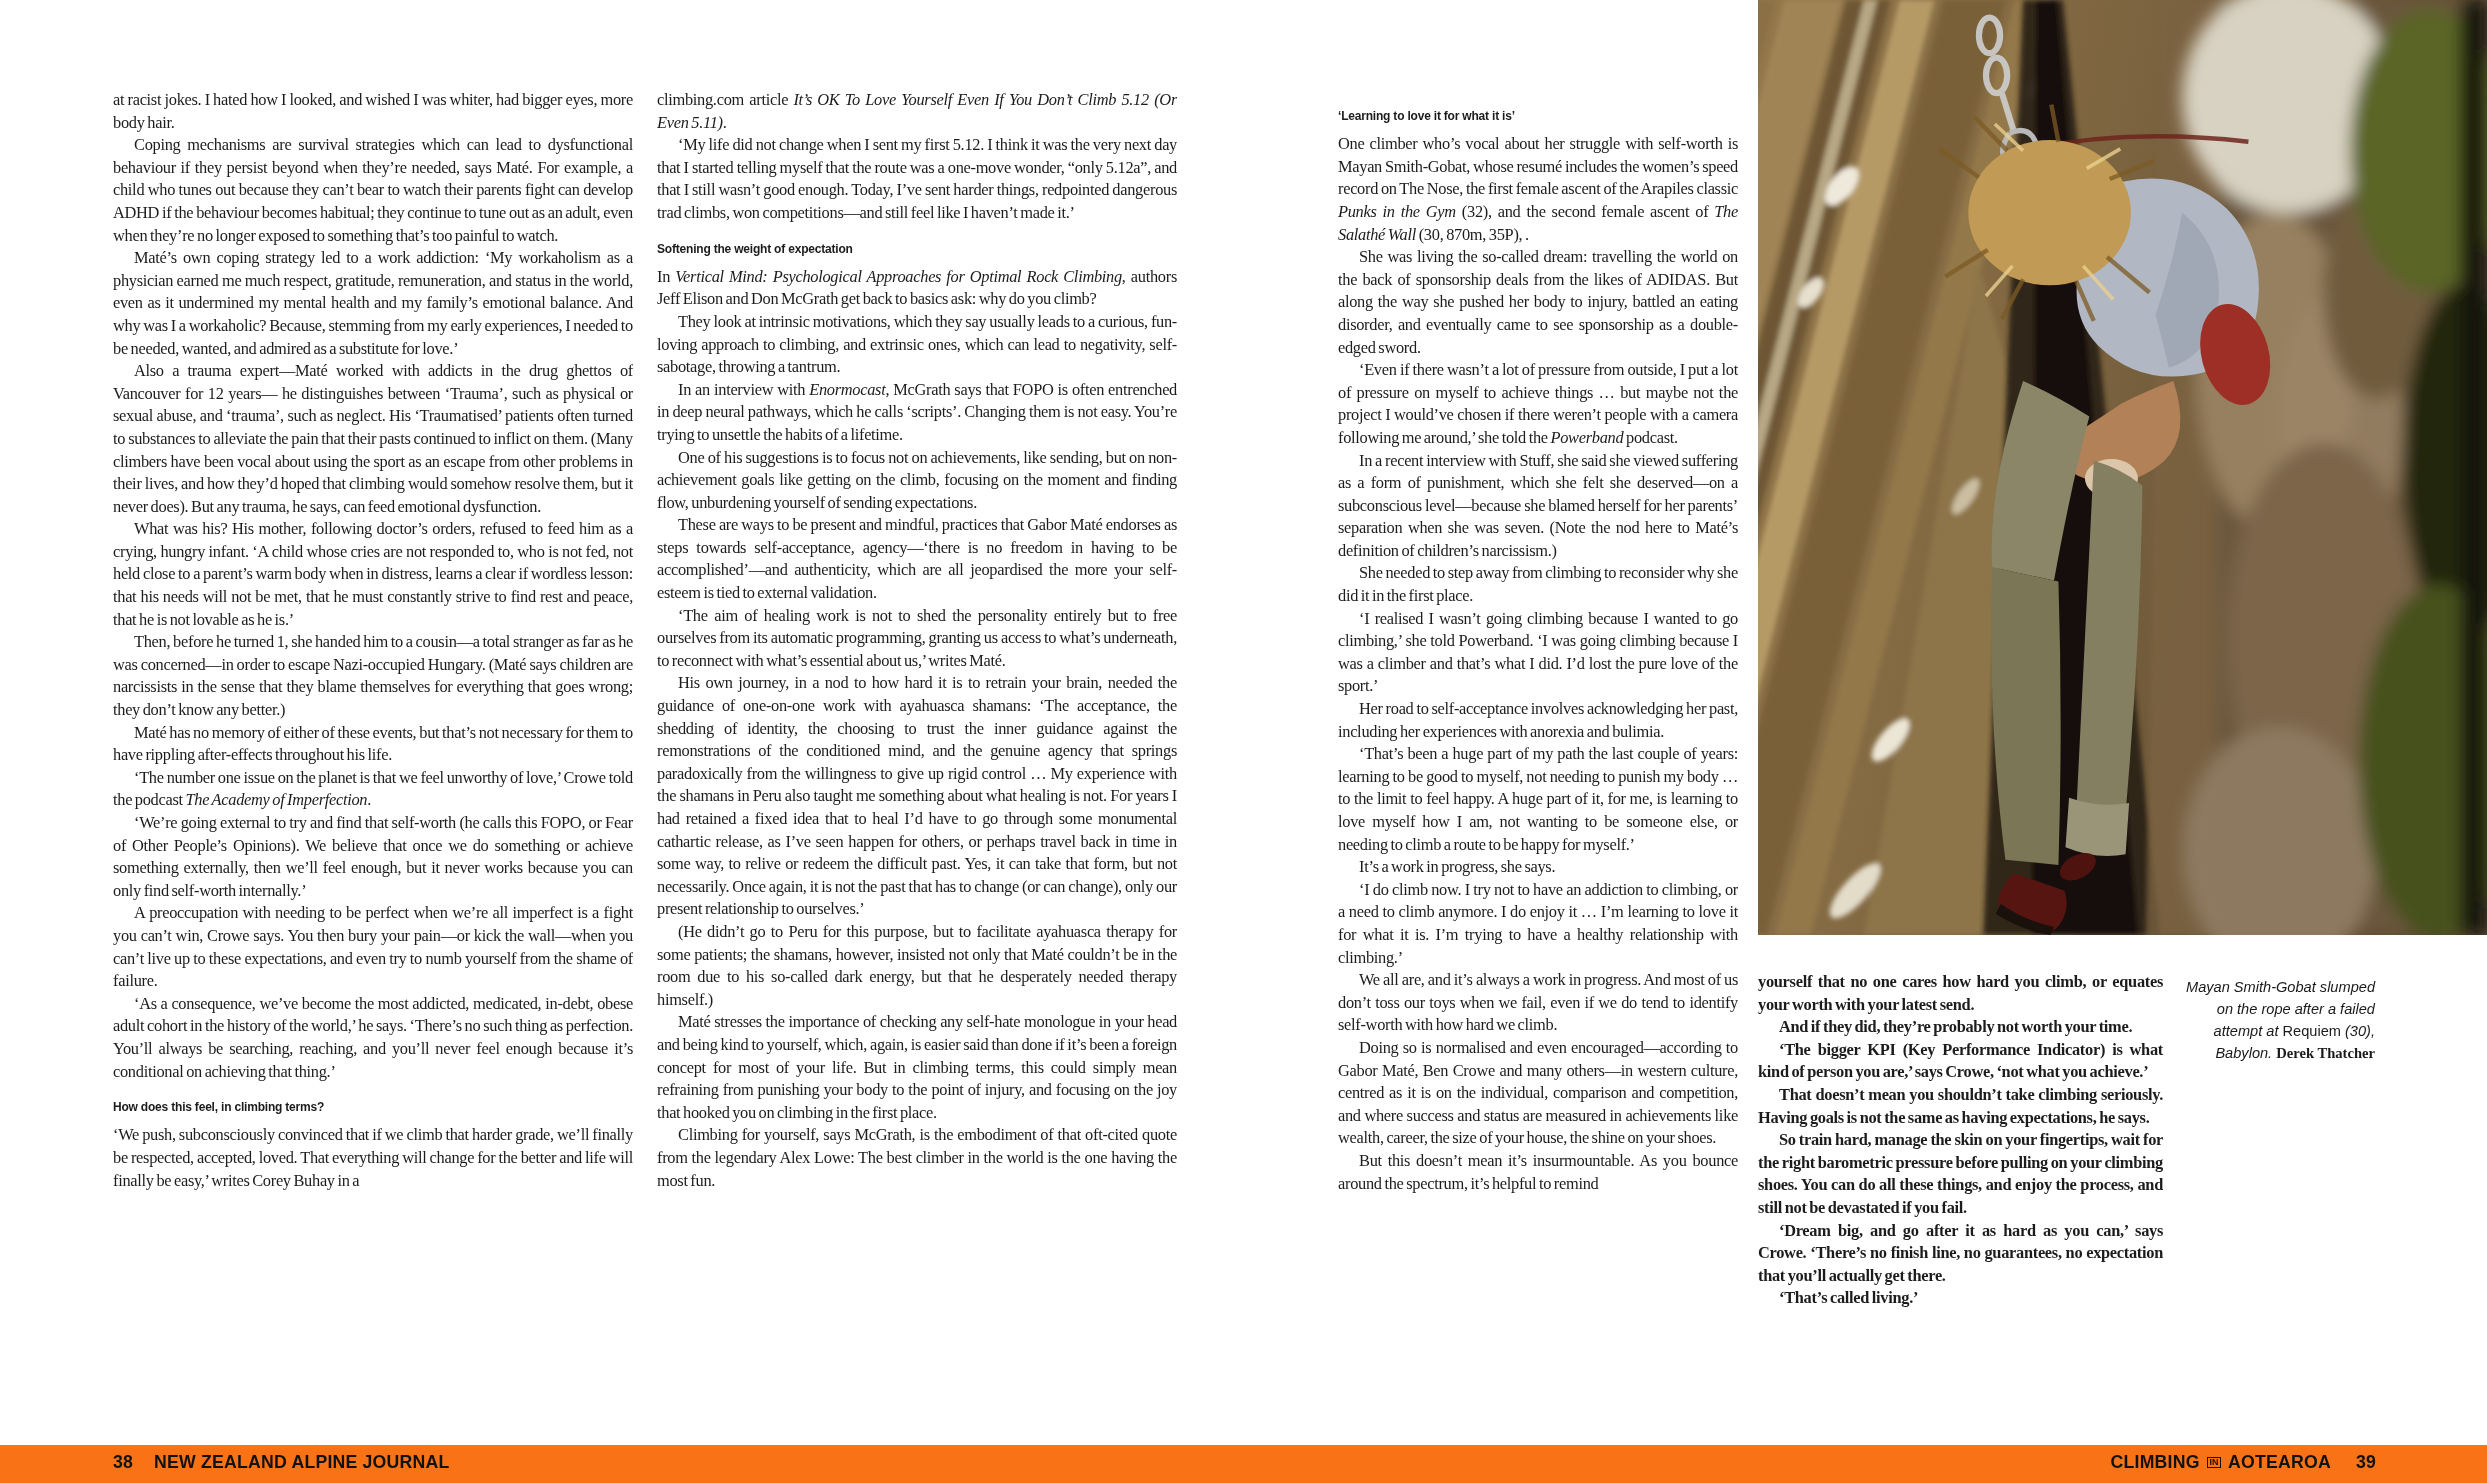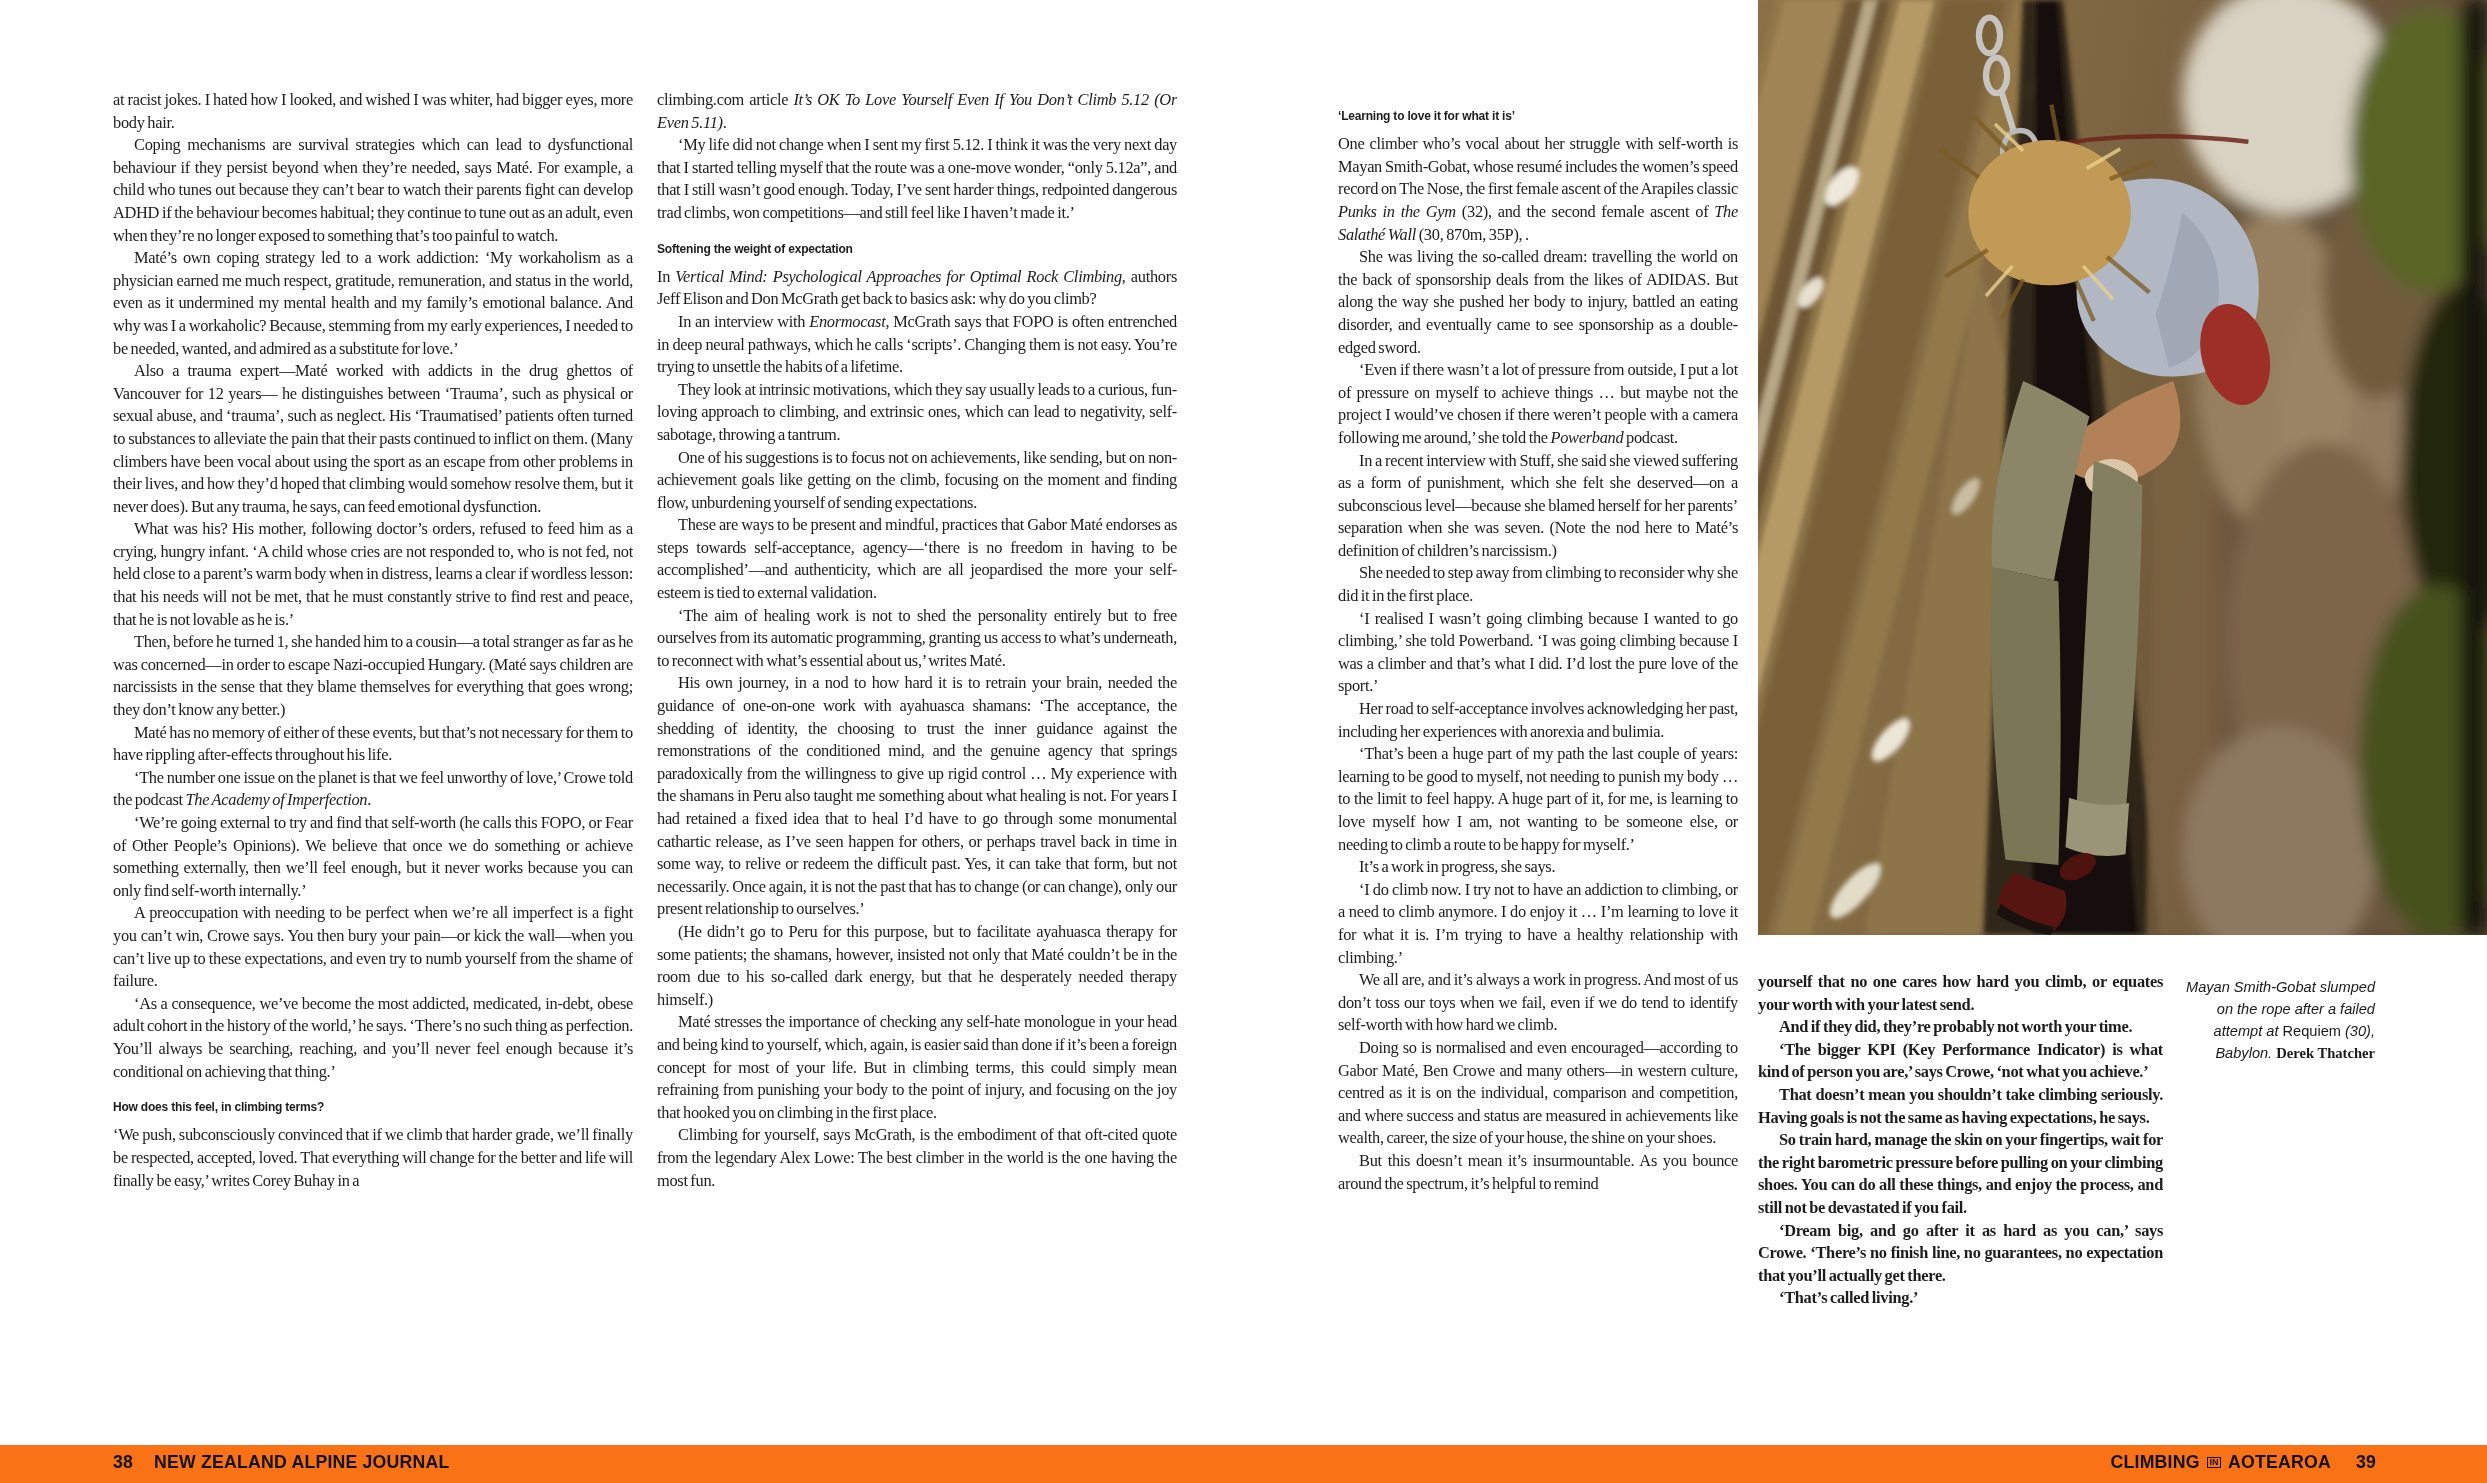--- a/index.html
+++ b/index.html
@@ -51,22 +51,22 @@
       <p class="ind"><span>A preoccupation with needing to be perfect when we’re all imperfect is a fight you can’t win, Crowe says. You then bury your pain—or kick the wall—when you can’t live up to these expectations, and even try to numb yourself from the shame of failure.</span></p>
       <p class="ind"><span>‘As a consequence, we’ve become the most addicted, medicated, in-debt, obese adult cohort in the history of the world,’ he says. ‘There’s no such thing as perfection. You’ll always be searching, reaching, and you’ll never feel enough because it’s conditional on achieving that thing.’</span></p>
       <h3><span>How does this feel, in climbing terms?</span></h3>
       <p><span>‘We push, subconsciously convinced that if we climb that harder grade, we’ll finally be respected, accepted, loved. That everything will change for the better and life will finally be easy,’ writes Corey Buhay in a</span></p>
     </div>
   <div id="col2" class="col">
       <p><span>climbing.com article </span><span class="alt">It’s OK To Love Yourself Even If You Don’t Climb 5.12 (Or Even 5.11)</span><span>.</span></p>
       <p class="ind"><span>‘My life did not change when I sent my first 5.12. I think it was the very next day that I started telling myself that the route was a one-move wonder, “only 5.12a”, and that I still wasn’t good enough. Today, I’ve sent harder things, redpointed dangerous trad climbs, won competitions—and still feel like I haven’t made it.’</span></p>
       <h3><span>Softening the weight of expectation</span></h3>
       <p><span>In </span><span class="alt">Vertical Mind: Psychological Approaches for Optimal Rock Climbing</span><span>, authors Jeff Elison and Don McGrath get back to basics ask: why do you climb?</span></p>
+      <p class="ind"><span>They look at intrinsic motivations, which they say usually leads to a curious, fun-loving approach to climbing, and extrinsic ones, which can lead to negativity, self-sabotage, throwing a tantrum.</span></p>
       <p class="ind"><span>In an interview with </span><span class="alt">Enormocast</span><span>, McGrath says that FOPO is often entrenched in deep neural pathways, which he calls ‘scripts’. Changing them is not easy. You’re trying to unsettle the habits of a lifetime.</span></p>
-      <p class="ind"><span>They look at intrinsic motivations, which they say usually leads to a curious, fun-loving approach to climbing, and extrinsic ones, which can lead to negativity, self-sabotage, throwing a tantrum.</span></p>
       <p class="ind"><span>One of his suggestions is to focus not on achievements, like sending, but on non-achievement goals like getting on the climb, focusing on the moment and finding flow, unburdening yourself of sending expectations.</span></p>
       <p class="ind"><span>These are ways to be present and mindful, practices that Gabor Maté endorses as steps towards self-acceptance, agency—‘there is no freedom in having to be accomplished’—and authenticity, which are all jeopardised the more your self-esteem is tied to external validation.</span></p>
       <p class="ind"><span>‘The aim of healing work is not to shed the personality entirely but to free ourselves from its automatic programming, granting us access to what’s underneath, to reconnect with what’s essential about us,’ writes Maté.</span></p>
       <p class="ind"><span>His own journey, in a nod to how hard it is to retrain your brain, needed the guidance of one-on-one work with ayahuasca shamans: ‘The acceptance, the shedding of identity, the choosing to trust the inner guidance against the remonstrations of the conditioned mind, and the genuine agency that springs paradoxically from the willingness to give up rigid control … My experience with the shamans in Peru also taught me something about what healing is not. For years I had retained a fixed idea that to heal I’d have to go through some monumental cathartic release, as I’ve seen happen for others, or perhaps travel back in time in some way, to relive or redeem the difficult past. Yes, it can take that form, but not necessarily. Once again, it is not the past that has to change (or can change), only our present relationship to ourselves.’</span></p>
       <p class="ind"><span>(He didn’t go to Peru for this purpose, but to facilitate ayahuasca therapy for some patients; the shamans, however, insisted not only that Maté couldn’t be in the room due to his so-called dark energy, but that he desperately needed therapy himself.)</span></p>
       <p class="ind"><span>Maté stresses the importance of checking any self-hate monologue in your head and being kind to yourself, which, again, is easier said than done if it’s been a foreign concept for most of your life. But in climbing terms, this could simply mean refraining from punishing your body to the point of injury, and focusing on the joy that hooked you on climbing in the first place.</span></p>
       <p class="ind"><span>Climbing for yourself, says McGrath, is the embodiment of that oft-cited quote from the legendary Alex Lowe: The best climber in the world is the one having the most fun.</span></p>
     </div>
   <div id="col3" class="col">
       <h3><span>‘Learning to love it for what it is’</span></h3>

